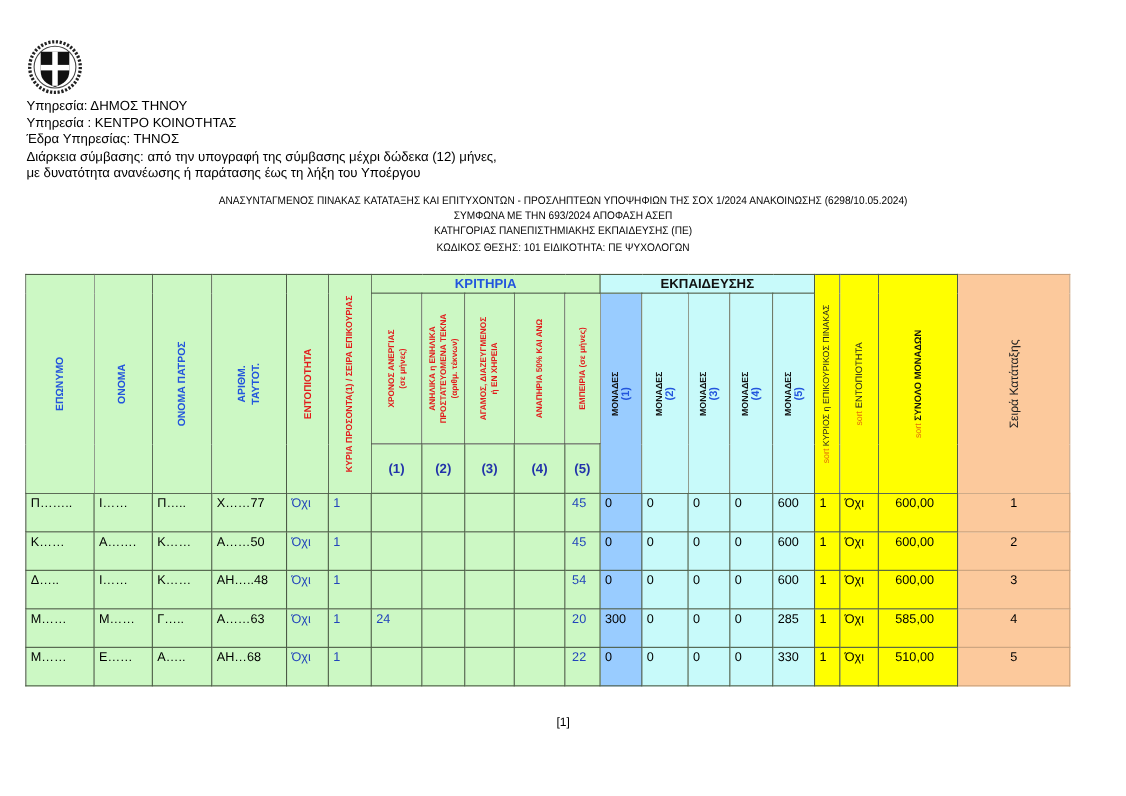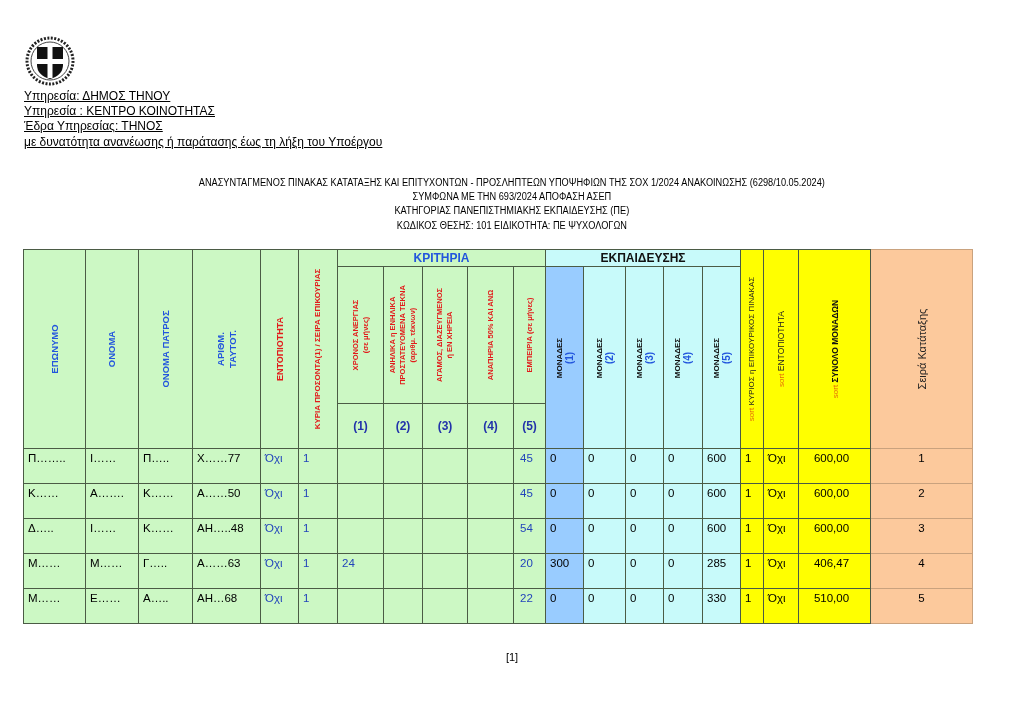--- a/index.html
+++ b/index.html
@@ -1,20 +1,20 @@
 <!DOCTYPE html>
 <html><head>
 <meta charset="utf-8">
 <style>
   html, body { margin: 0; padding: 0; background: #ffffff; }
   body { width: 1024px; height: 724px; position: relative; overflow: hidden;
          font-family: "Liberation Sans", sans-serif; color: #000; }
   .emblem { position: absolute; left: 24px; top: 35px; width: 52px; height: 52px; }
   .info { position: absolute; left: 24px; top: 89px; font-size: 12px; line-height: 15.2px; }
-  .info div { white-space: nowrap; text-decoration: underline; }
+  .info div { white-space: nowrap; }
   .titles { position: absolute; left: 0; width: 1024px; top: 176px; text-align: center;
             font-family: "Liberation Sans", sans-serif; font-size: 10px; line-height: 14.2px;
             transform: scaleX(0.92); transform-origin: 510px 0; }
   table { position: absolute; left: 23px; top: 249px; border-collapse: collapse; table-layout: fixed; }
   td, th { border: 1px solid #4b5b45; padding: 0; font-weight: normal; }
   .g { background: #ccf8c4; }
   .b { background: #99ccff; }
   .c { background: #c8fafa; }
   .y { background: #ffff00; }
   .o { background: #fcc99c; border-color: #c9a27e; }
@@ -43,20 +43,21 @@
   <circle cx="26" cy="26" r="19" fill="none" stroke="#444" stroke-width="1"></circle>
   <path d="M13 12 H39 V30 Q39 40 26 44 Q13 40 13 30 Z" fill="#111"></path>
   <rect x="23.5" y="12" width="5" height="31" fill="#fff"></rect>
   <rect x="13" y="24" width="26" height="5" fill="#fff"></rect>
 </svg>
 
 <div class="info">
   <div>Υπηρεσία: ΔΗΜΟΣ ΤΗΝΟΥ</div>
   <div>Υπηρεσία :  ΚΕΝΤΡΟ ΚΟΙΝΟΤΗΤΑΣ</div>
   <div>Έδρα Υπηρεσίας: ΤΗΝΟΣ</div>
+  <div>Διάρκεια σύμβασης: από την υπογραφή της σύμβασης μέχρι δώδεκα (12) μήνες,</div>
   <div>με δυνατότητα ανανέωσης ή παράτασης έως τη λήξη του Υποέργου</div>
 </div>
 
 <div class="titles">
   <div>ΑΝΑΣΥΝΤΑΓΜΕΝΟΣ ΠΙΝΑΚΑΣ ΚΑΤΑΤΑΞΗΣ ΚΑΙ ΕΠΙΤΥΧΟΝΤΩΝ - ΠΡΟΣΛΗΠΤΕΩΝ ΥΠΟΨΗΦΙΩΝ ΤΗΣ ΣΟΧ 1/2024  ΑΝΑΚΟΙΝΩΣΗΣ (6298/10.05.2024)</div>
   <div>ΣΥΜΦΩΝΑ ΜΕ ΤΗΝ 693/2024 ΑΠΟΦΑΣΗ ΑΣΕΠ</div>
   <div>ΚΑΤΗΓΟΡΙΑΣ ΠΑΝΕΠΙΣΤΗΜΙΑΚΗΣ ΕΚΠΑΙΔΕΥΣΗΣ (ΠΕ)</div>
   <div>ΚΩΔΙΚΟΣ ΘΕΣΗΣ: 101  ΕΙΔΙΚΟΤΗΤΑ: ΠΕ ΨΥΧΟΛΟΓΩΝ</div>
 </div>
 
@@ -237,21 +238,21 @@
         <td class="g bl"></td>
         <td class="g bl"></td>
         <td class="g bl r">20</td>
         <td class="b ">300</td>
         <td class="c ">0</td>
         <td class="c ">0</td>
         <td class="c ">0</td>
         <td class="c ">285</td>
         <td class="y ">1</td>
         <td class="y ">Όχι</td>
-        <td class="y r">406,47</td>
+        <td class="y r">585,00</td>
         <td class="o ctr">4</td>
       </tr>
       <tr class="data">
         <td class="g ">Μ……</td>
         <td class="g ">Ε……</td>
         <td class="g ">Α…..</td>
         <td class="g ">ΑΗ…68</td>
         <td class="g bl">Όχι</td>
         <td class="g bl">1</td>
         <td class="g bl"></td>

